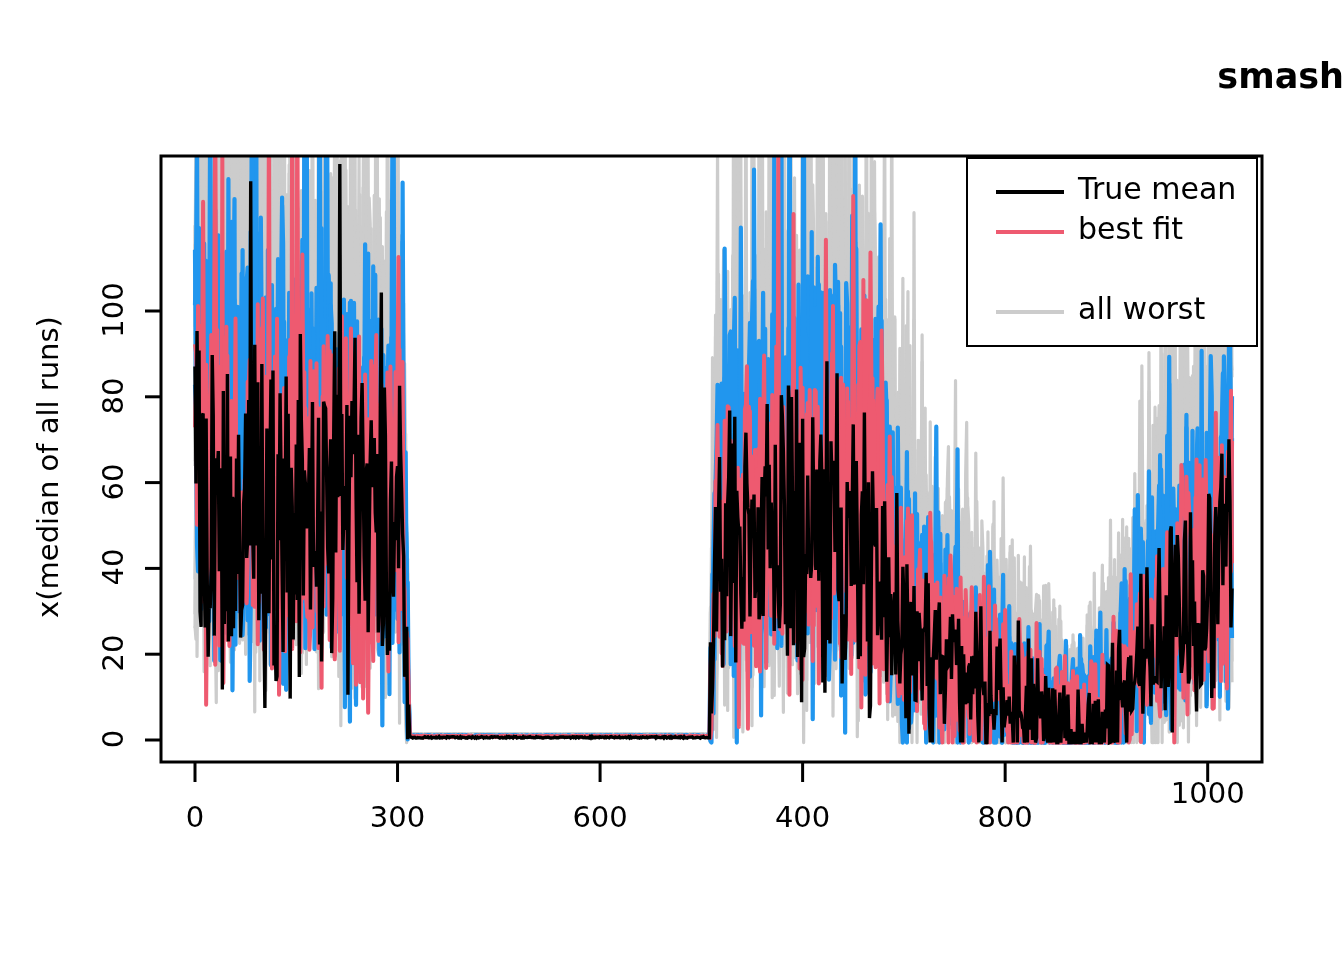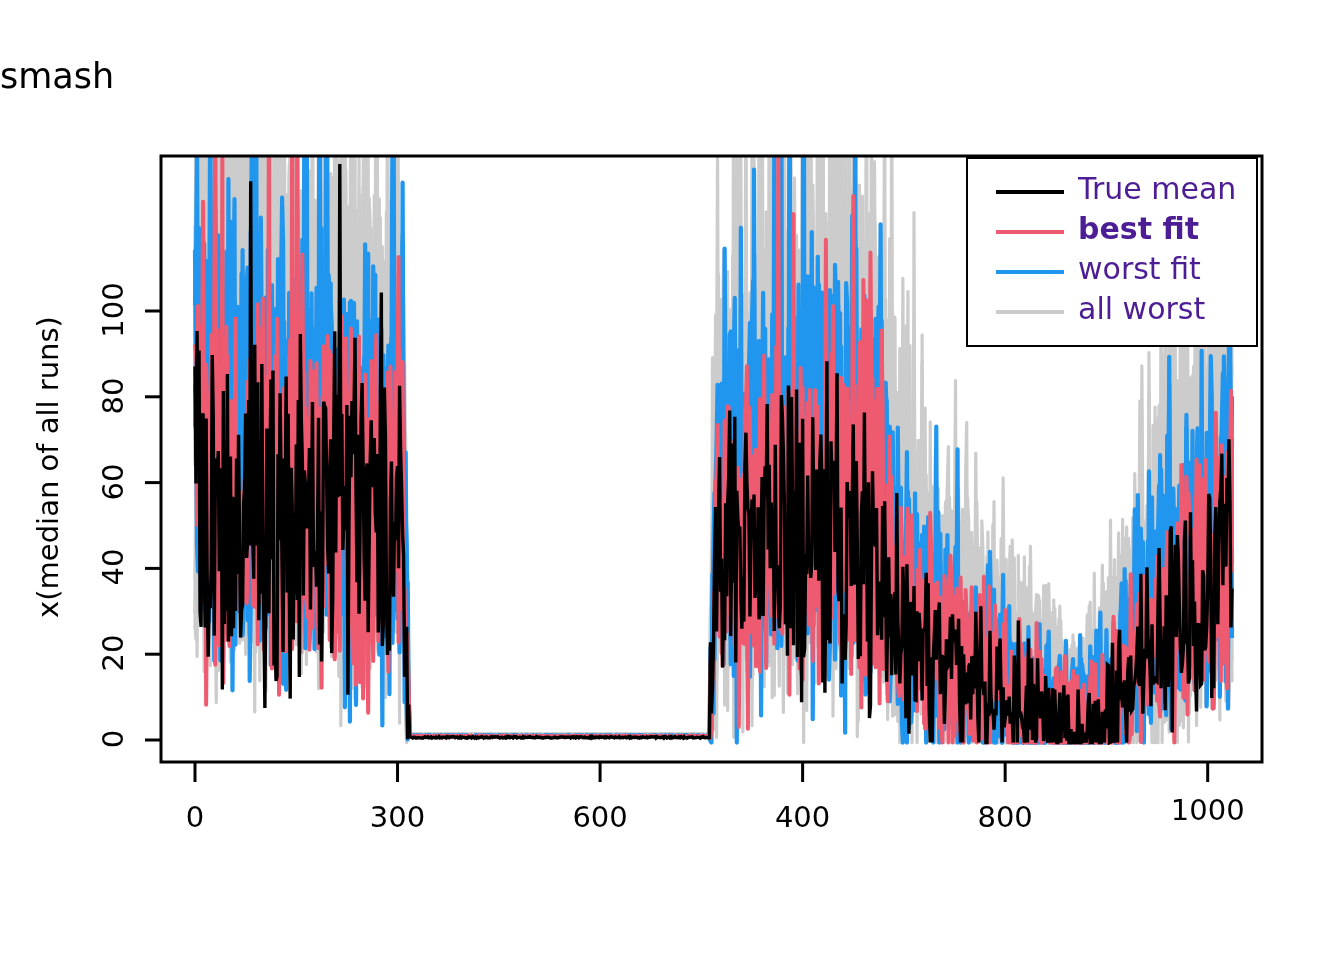--- a/index.html
+++ b/index.html
@@ -19,23 +19,23 @@
     left: 0; top: 0;
     width: 1344px;
     height: 960px;
     background: #ffffff;
   }
   #chart-title {
     position: absolute;
     left: 0;
     top: 56px;
     width: 1344px;
-    text-align: left;
+    text-align: right;
     font-size: 35px;
-    font-weight: normal;
+    font-weight: bold;
     color: #000000;
     letter-spacing: 0px;
   }
   #ylabel {
     position: absolute;
     left: -152px;
     top: 450px;
     width: 400px;
     text-align: center;
     font-size: 29px;
@@ -86,21 +86,21 @@
     left: 28px;
     top: 19px;
     width: 68px;
     height: 4px;
   }
   .legend-text {
     position: absolute;
     left: 110px;
     top: 0px;
     font-size: 30px;
-    color: #4c1d95;
+    color: #000000;
     white-space: nowrap;
   }
 </style>
 </head>
 <body>
 
 <div id="figure">
 
   <div id="chart-title">smash</div>
 
@@ -161,35 +161,31 @@
       <div class="ytick-label" style="width: 120px; left: 53px; top: 464.6px;">60</div>
       <div class="ytick-label" style="width: 120px; left: 53px; top: 378.8px;">80</div>
       <div class="ytick-label" style="width: 120px; left: 53px; top: 293px;">100</div>
     </div>
   <div id="xtick-labels">
       <div class="xtick-label" style="width: 160px; left: 115px; top: 800px;">0</div>
       <div class="xtick-label" style="width: 160px; left: 317.539px; top: 800px;">300</div>
       <div class="xtick-label" style="width: 160px; left: 520.078px; top: 800px;">600</div>
       <div class="xtick-label" style="width: 160px; left: 722.617px; top: 800px;">400</div>
       <div class="xtick-label" style="width: 160px; left: 925.156px; top: 800px;">800</div>
-      <div class="xtick-label" style="width: 160px; left: 1127.7px; top: 793px;">1000</div>
+      <div class="xtick-label" style="width: 160px; left: 1127.7px; top: 776px;">1000</div>
     </div>
 
   <div id="legend-box">
       <div class="legend-row" style="top: 12px;">
         <div class="legend-swatch" style="background: rgb(0, 0, 0);"></div>
         <div class="legend-text">True mean</div>
       </div>
-      <div class="legend-row" style="top: 52px; font-weight: bold;">
+      <div class="legend-row" style="top: 52px;">
         <div class="legend-swatch" style="background: rgb(238, 90, 112);"></div>
         <div class="legend-text">best fit</div>
-      </div>
-      <div class="legend-row" style="top: 92px;">
-        <div class="legend-swatch" style="background: rgb(33, 150, 238);"></div>
-        <div class="legend-text">worst fit</div>
       </div>
       <div class="legend-row" style="top: 132px;">
         <div class="legend-swatch" style="background: rgb(204, 204, 204);"></div>
         <div class="legend-text">all worst</div>
       </div>
     </div>
 
 </div>
 
 </body></html>

